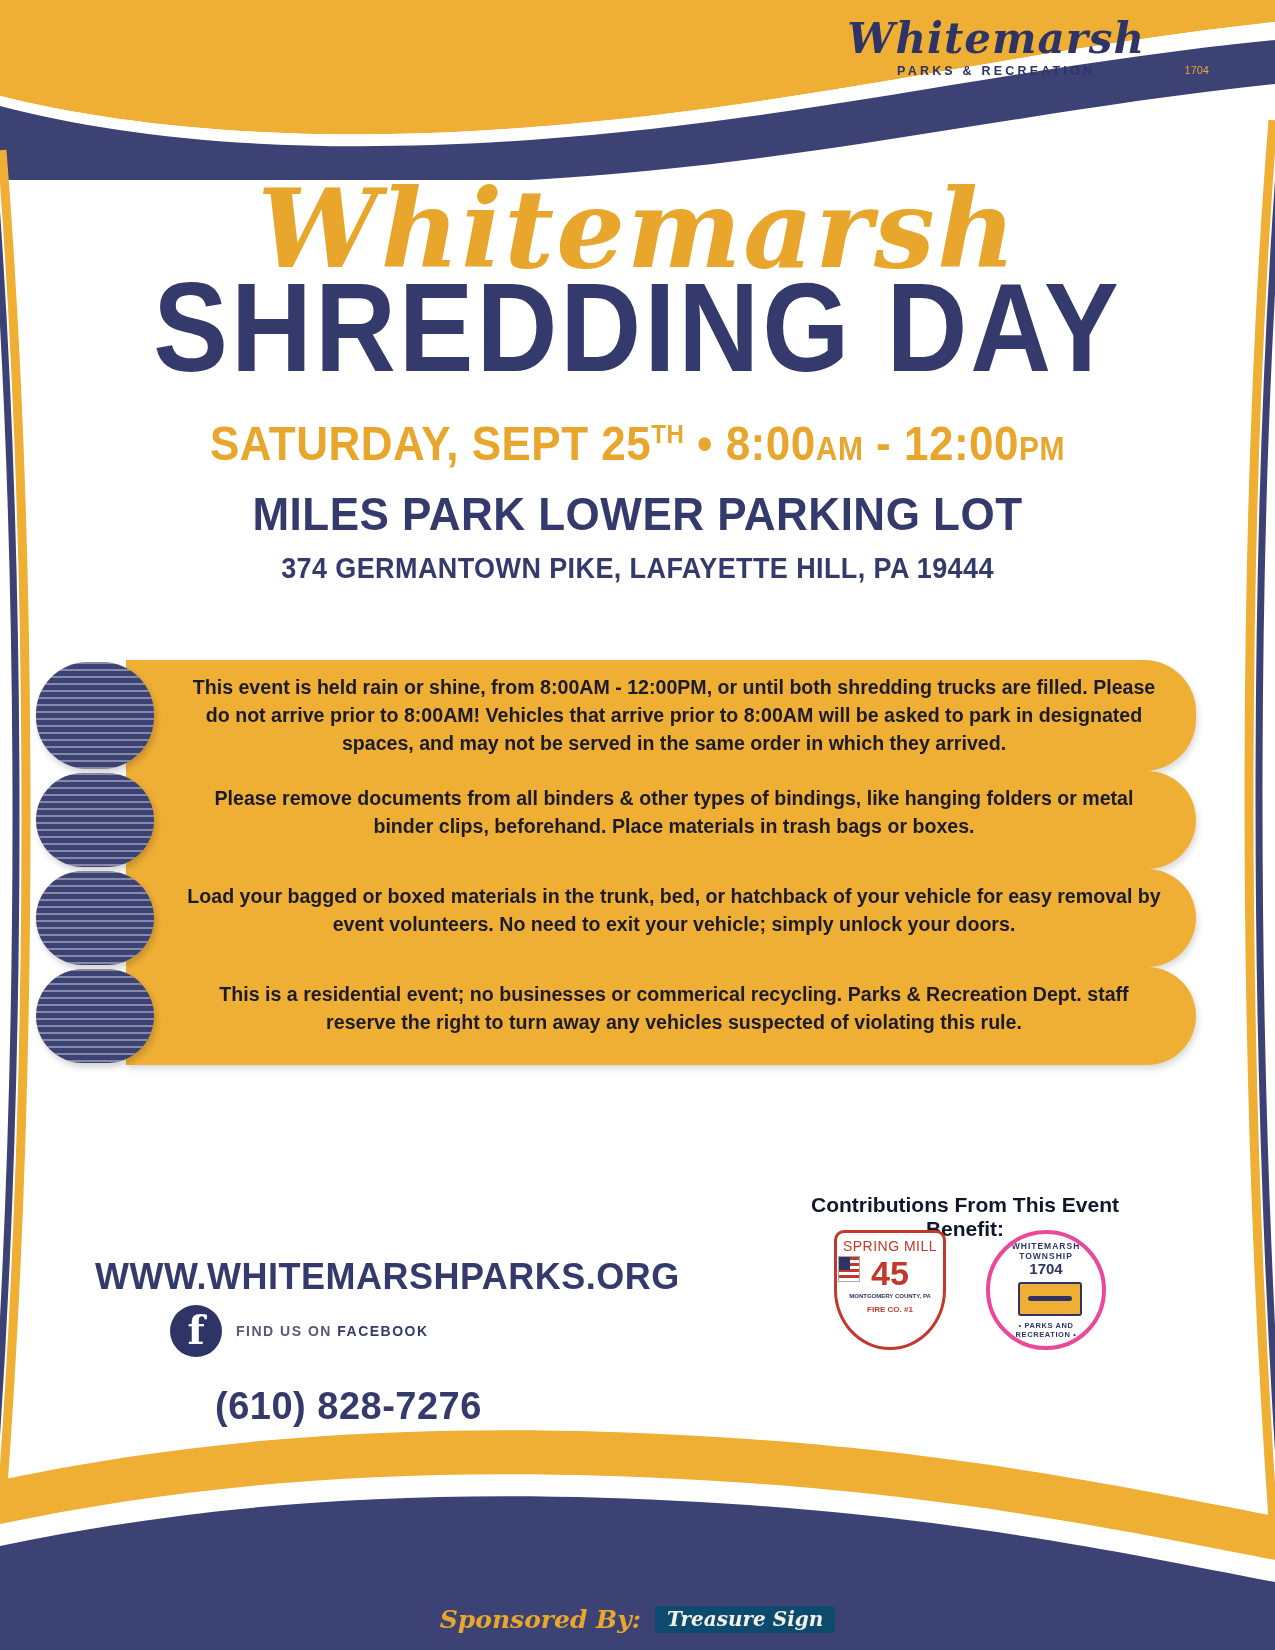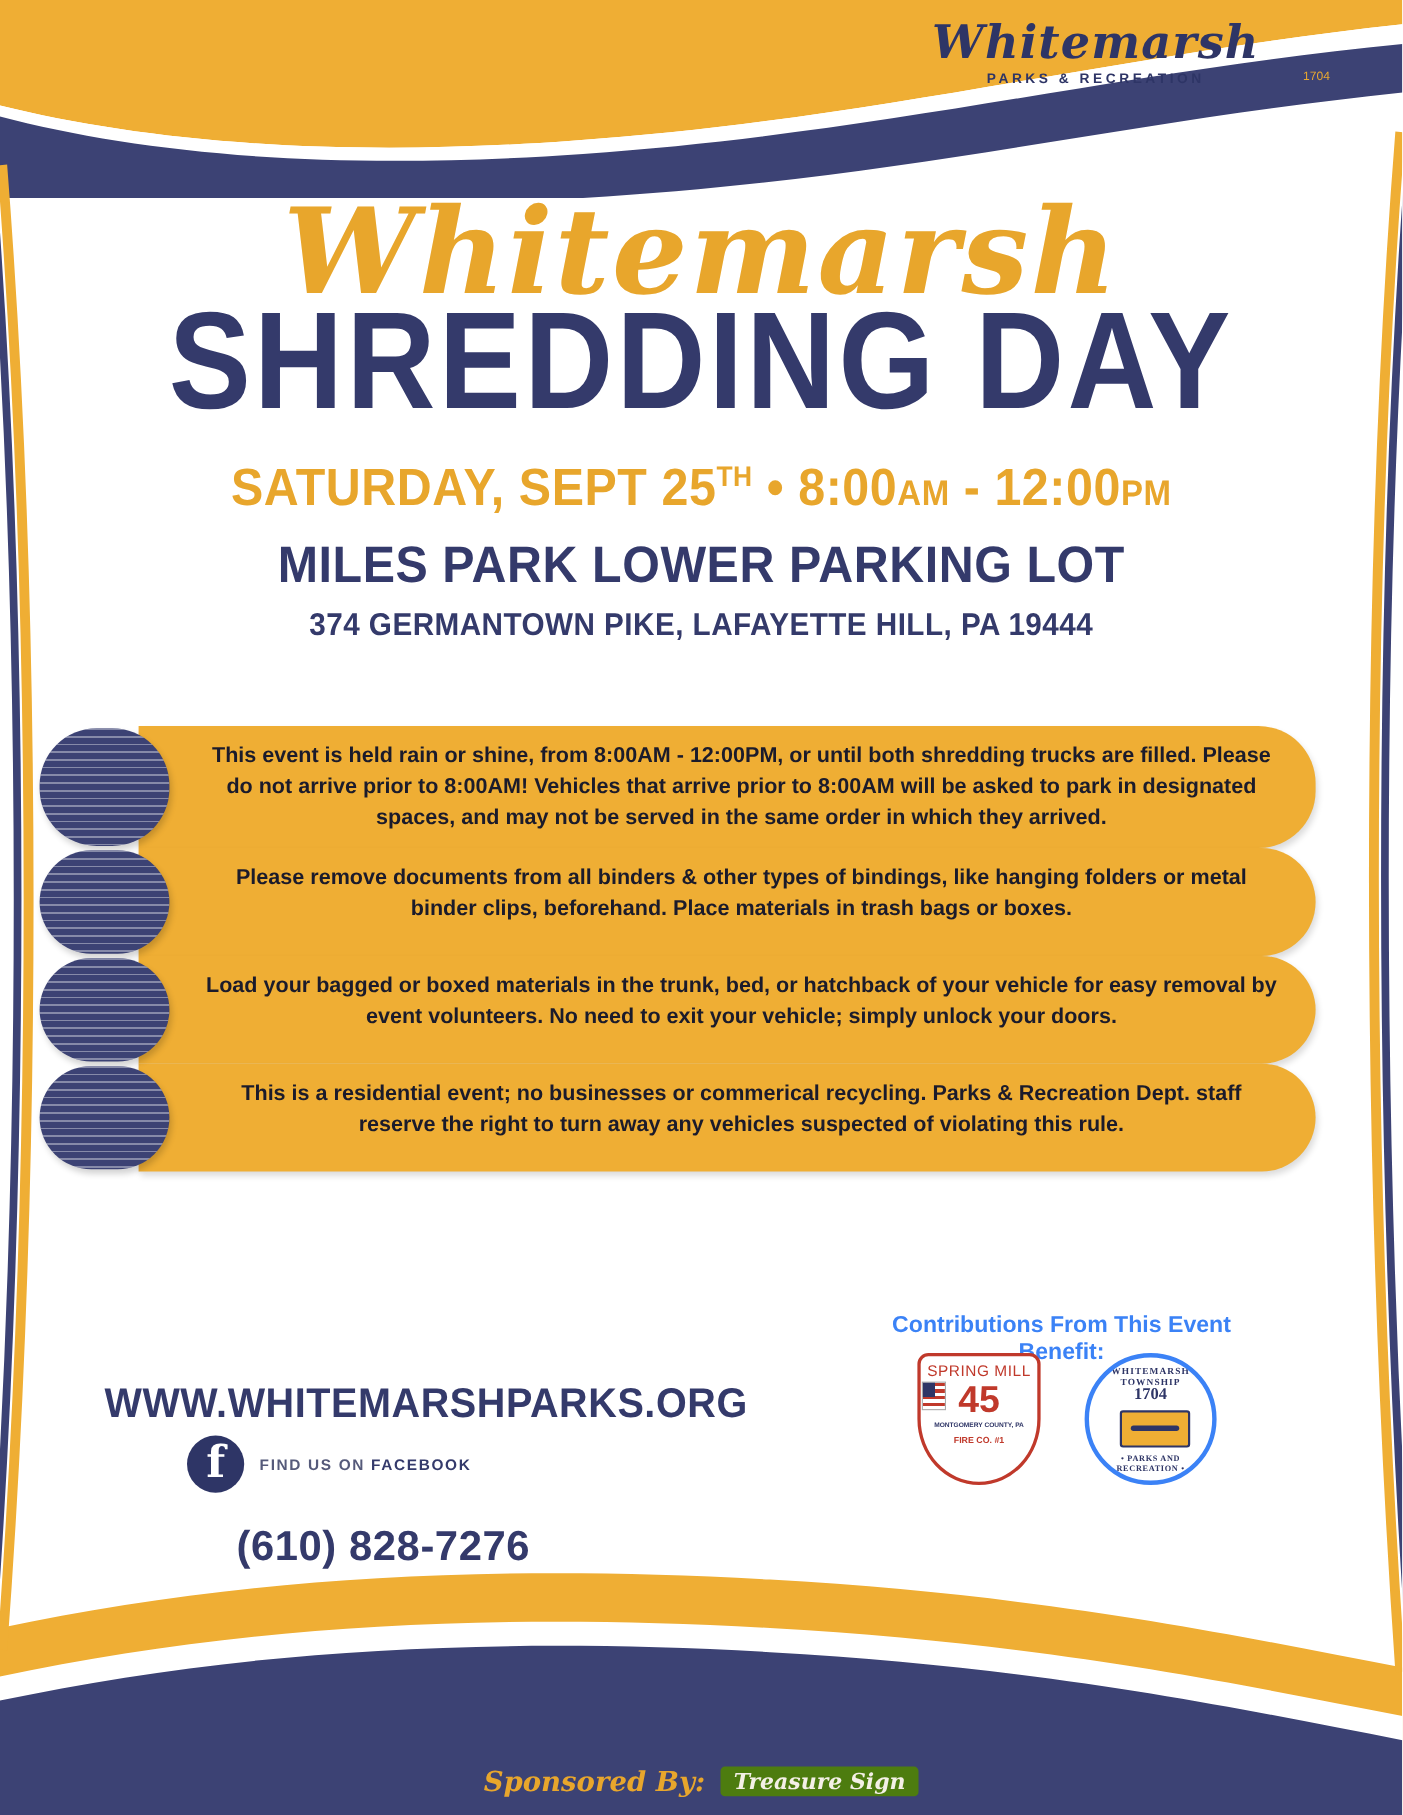--- a/index.html
+++ b/index.html
@@ -185,21 +185,21 @@
 
   
   .benefit-label {
     position: absolute;
     top: 1193px;
     left: 770px;
     width: 390px;
     text-align: center;
     font-weight: bold;
     font-size: 21px;
-    color: #3b82f6;
+    color: #0f172a;
   }
   .badges {
     position: absolute;
     top: 1230px;
     left: 790px;
     width: 360px;
     display: flex;
     justify-content: center;
     gap: 40px;
   }
@@ -262,25 +262,24 @@
     left: 0; top: 0;
     width: 11px; height: 13px;
     background: #2e3566;
   }
 
   .badge-twp {
     width: 120px;
     height: 120px;
     border-radius: 50%;
     background: #fff;
-    border: 4px solid #3b82f6;
+    border: 4px solid #ec4899;
     position: relative;
     text-align: center;
     overflow: hidden;
-    font-family: Liberation Serif, serif;
   }
   .badge-twp .ring-top {
     position: absolute;
     top: 7px; left: 0; right: 0;
     font-size: 8.5px;
     font-weight: bold;
     color: #2e3566;
     letter-spacing: 1px;
   }
   .badge-twp .ring-bot {
@@ -387,21 +386,21 @@
     font-weight: bold;
     font-size: 25px;
     color: #e8a62c;
   }
   .sponsor .mark {
     font-family: "DejaVu Serif", serif;
     font-style: italic;
     font-weight: bold;
     font-size: 20px;
     color: #f4f0e6;
-    background: #4d7c0f;
+    background: #0c4a6e;
     padding: 3px 12px;
     border-radius: 4px;
     line-height: 1.05;
     text-align: center;
   }
 </style>
 </head>
 <body>
 
 <div class="page">

